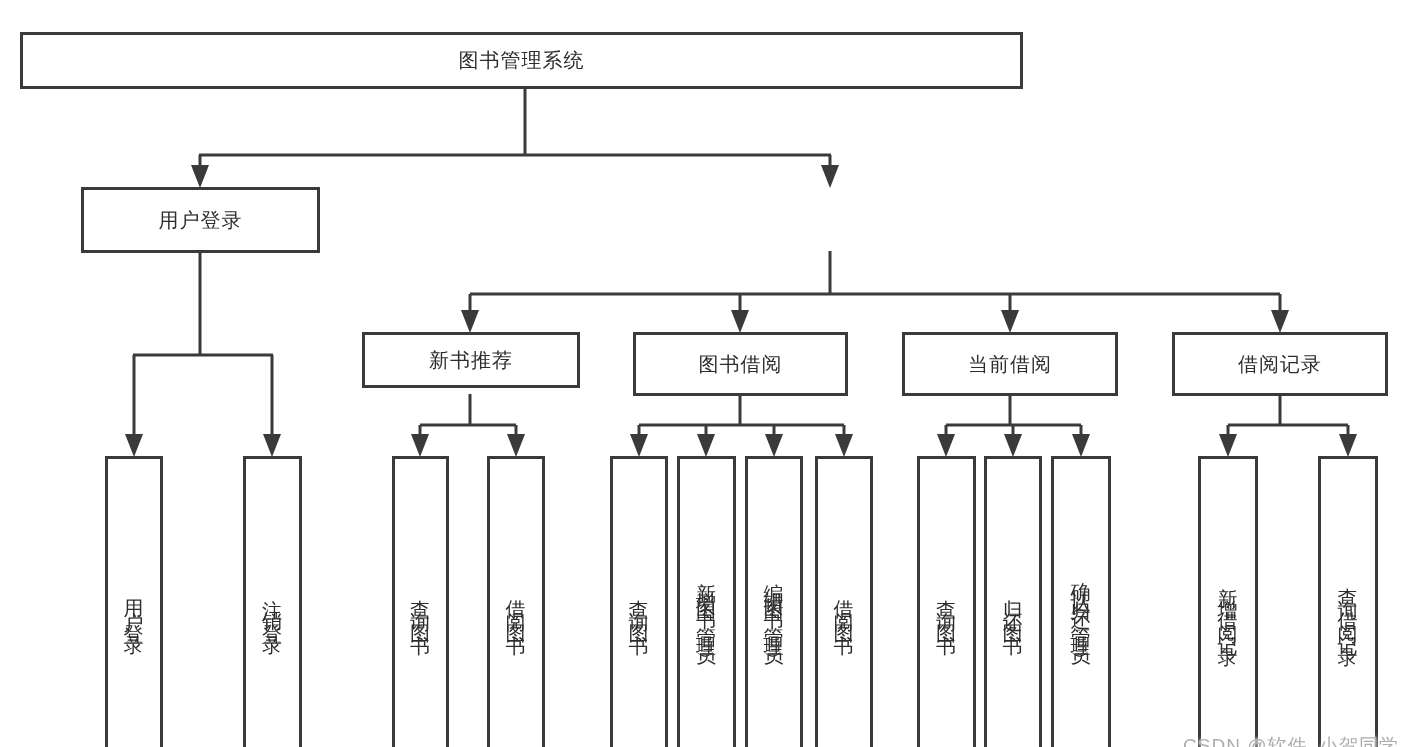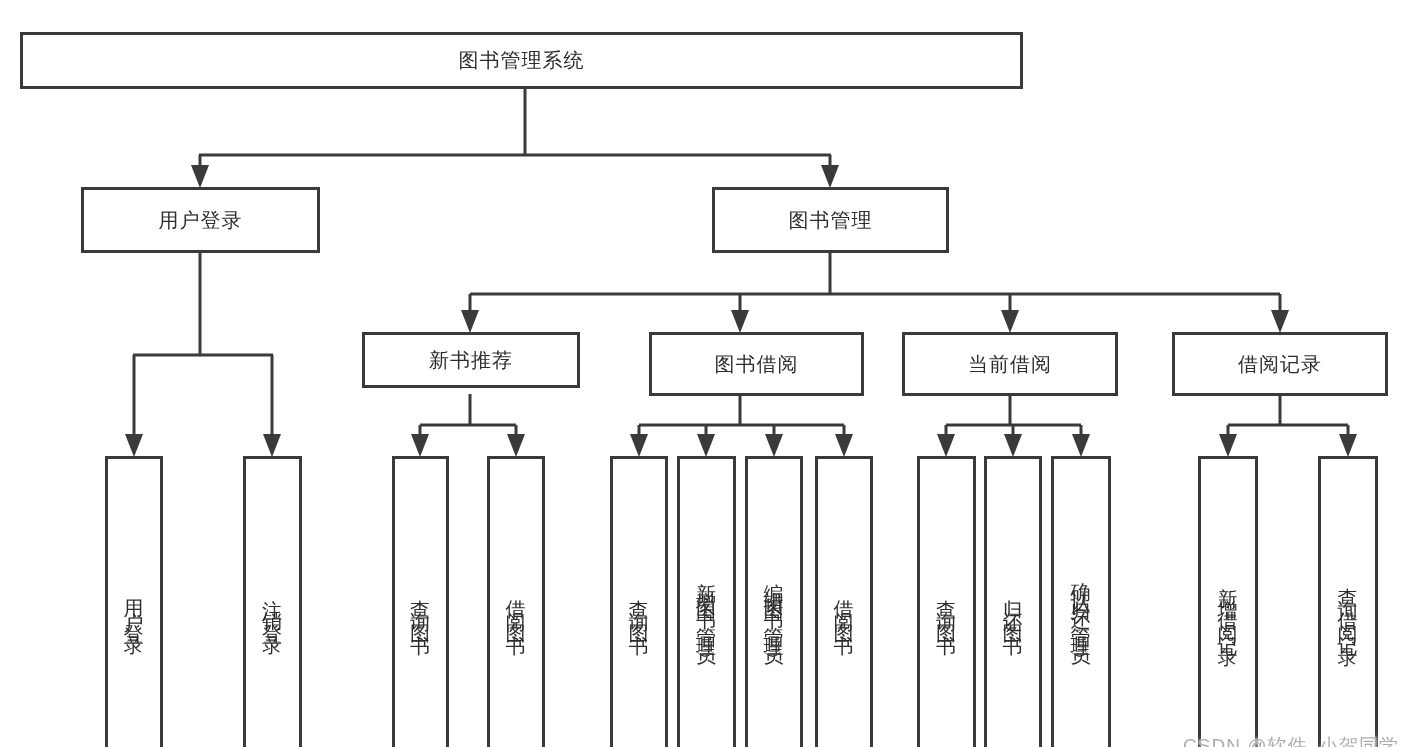--- a/index.html
+++ b/index.html
@@ -93,28 +93,25 @@
              M1219 415 h18 l-9 23 z M1339 415 h18 l-9 23 z"></path>
   </svg>
 
   <div class="node" style="left:20px;top:13px;width:1003px;height:57px">
     <span>图书管理系统</span>
   </div>
 
   <div class="node" style="left:81px;top:168px;width:239px;height:66px">
     <span>用户登录</span>
   </div>
-  <div class="node" style="left:712px;top:168px;width:237px;height:66px">
-    <span>图书管理</span>
-  </div>
 
   <div class="node" style="left:362px;top:313px;width:218px;height:56px">
     <span>新书推荐</span>
   </div>
-  <div class="node" style="left:649px;top:313px;width:215px;height:64px">
+  <div class="node" style="left:633px;top:313px;width:215px;height:64px">
     <span>图书借阅</span>
   </div>
   <div class="node" style="left:1172px;top:313px;width:216px;height:64px">
     <span>借阅记录</span>
   </div>
   <div class="node" style="left:902px;top:313px;width:216px;height:64px">
     <span>当前借阅</span>
   </div>
 
   <div class="leaf" style="left:105px;width:58px">

